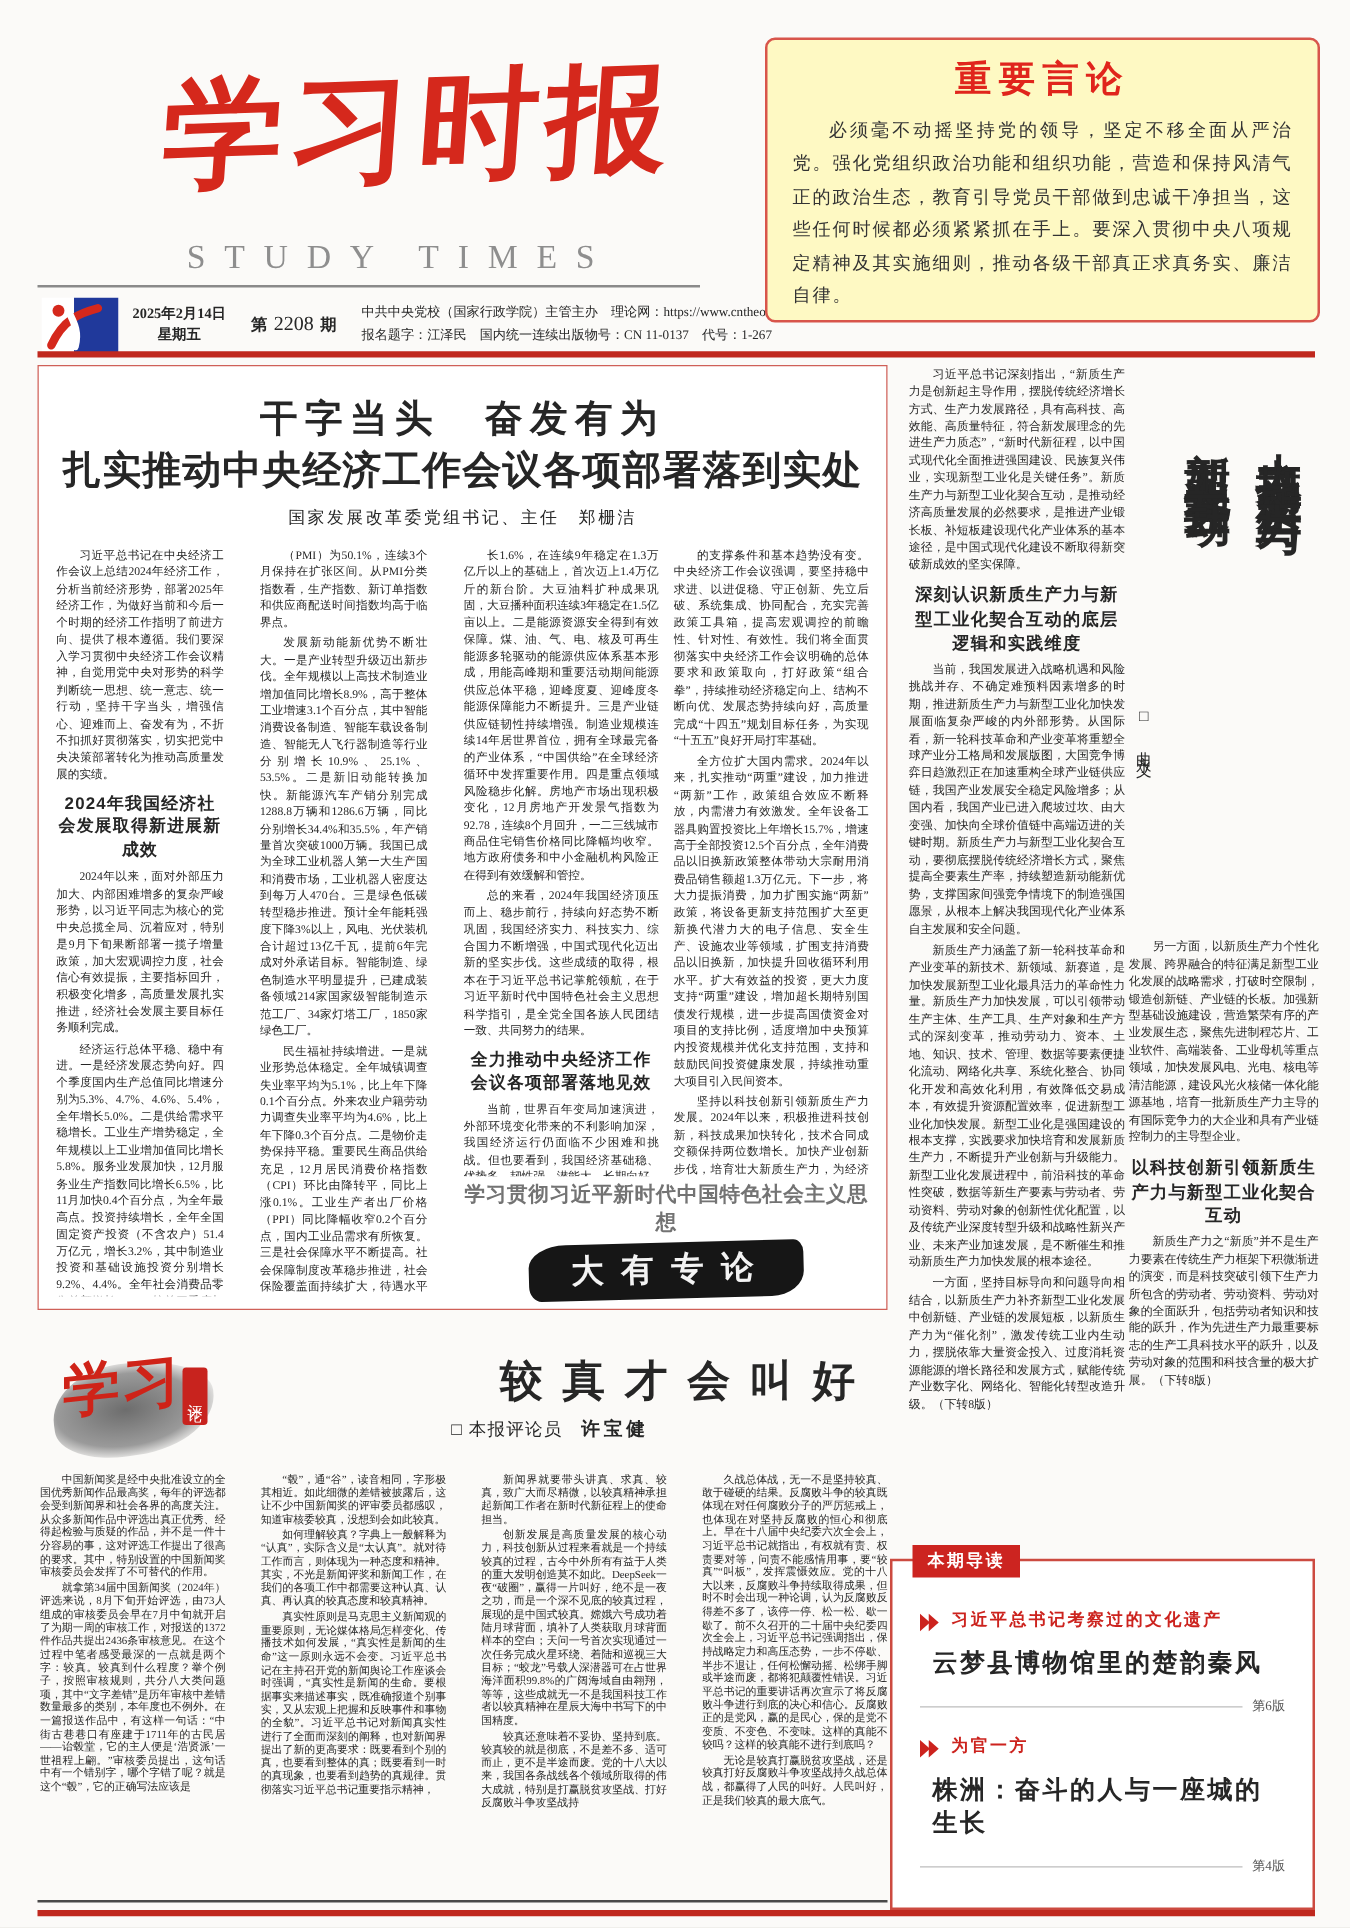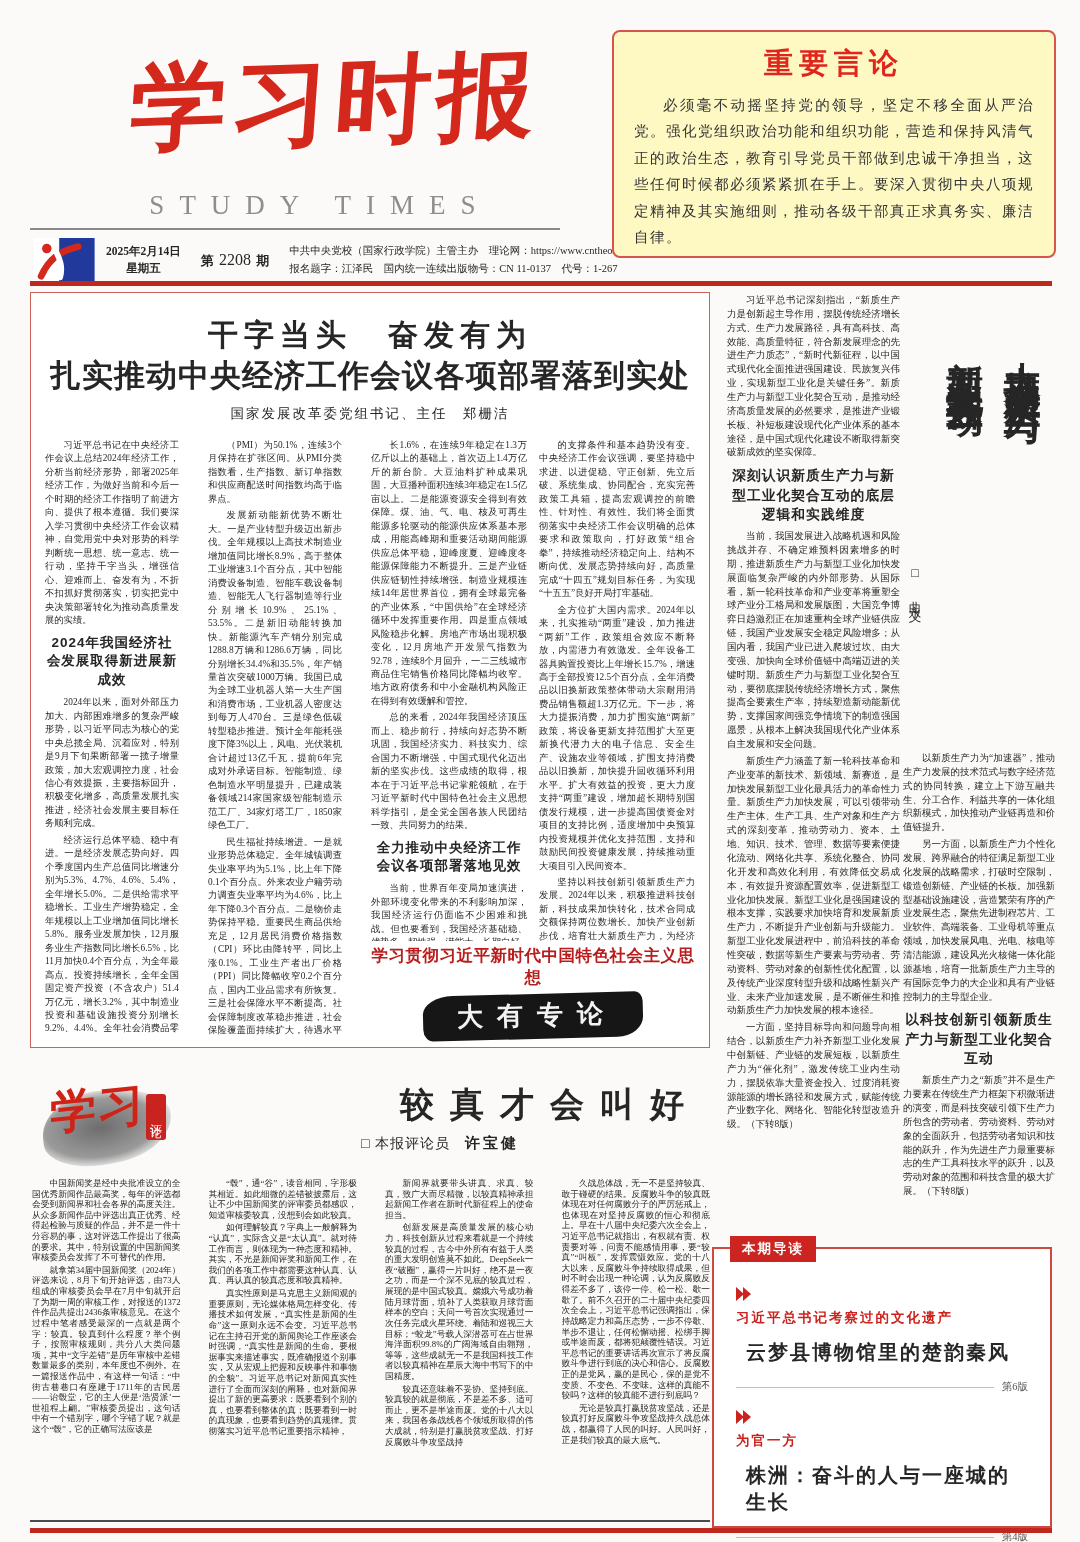--- a/index.html
+++ b/index.html
@@ -41,21 +41,21 @@
   .lead-h2{position:absolute;top:62px;left:0;width:100%;text-align:center;font-weight:900;
     font-size:31px;letter-spacing:1px;}
   .lead-byline{position:absolute;top:112px;left:0;width:100%;text-align:center;font-size:13.5px;letter-spacing:2px;}
   .lead-cols{position:absolute;left:14px;right:14px;top:146px;bottom:10px;display:flex;gap:29px;}
   .lead-col{width:152px;overflow:hidden;font-size:9.3px;line-height:1.45;}
   .lead-right{width:324px;display:flex;flex-direction:column;}
   .lead-right-cols{display:flex;gap:12px;flex:1;overflow:hidden;}
   .lead-right-cols .lead-col{width:156px;}
   .lead-banner{height:96px;text-align:center;padding-top:4px;}
   .banner-slogan{font-family:"Liberation Sans",sans-serif;font-weight:bold;font-size:16.5px;
-    color:#b91c1c;letter-spacing:0.5px;}
+    color:#737373;letter-spacing:0.5px;}
   .banner-brush{display:inline-block;margin-top:5px;background:#161616;color:#f3f3f3;
     font-size:26px;font-weight:bold;letter-spacing:14px;padding:4px 26px 6px 34px;
     border-radius:30px 8px 26px 10px / 18px 10px 20px 12px;transform:rotate(-1.5deg);
     font-family:"Liberation Serif",serif;}
 
   .col-para{text-indent:2em;text-align:justify;margin:0 0 3px;}
   .col-subhead{font-family:"Liberation Sans",sans-serif;font-weight:bold;text-align:center;
     font-size:1.45em;line-height:1.4;margin:6px 0;letter-spacing:1px;}
 
   
@@ -88,22 +88,22 @@
 
   
   .hl-box{position:absolute;left:712px;top:1247px;width:340px;height:281px;background:#fff;
     border:2px solid #cc4a40;}
   .hl-badge{position:absolute;left:16px;top:-13px;background:#cc2420;color:#fff;
     font-family:"Liberation Sans",sans-serif;font-weight:bold;font-size:13.5px;
     letter-spacing:2px;padding:4px 12px;}
   .hl-item{margin:0 22px;}
   .hl-item.first{margin-top:38px;}
   .hl-item.second{margin-top:16px;}
-  .hl-kickrow{display:flex;align-items:flex-start;gap:8px;color:#cc231e;font-size:13.5px;
-    letter-spacing:2px;font-weight:bold;flex-direction:column;}
+  .hl-kickrow{display:flex;align-items:flex-end;gap:8px;color:#cc231e;font-size:13.5px;
+    letter-spacing:2px;font-weight:bold;}
   .chev{position:relative;width:17px;height:14px;flex:0 0 auto;}
   .chev i{position:absolute;top:0;width:0;height:0;border-left:8px solid #cc231e;
     border-top:7px solid transparent;border-bottom:7px solid transparent;}
   .chev i:first-child{left:0;}
   .chev i:last-child{left:7px;}
   .hl-headline{margin:12px 0 0 10px;font-size:20px;font-weight:900;letter-spacing:2px;}
   .hl-rule{display:flex;align-items:center;margin-top:14px;}
   .hl-rule .line{flex:1;border-top:1px solid #bdbdbd;}
   .hl-rule .pg{font-size:10.5px;color:#555;margin-left:8px;}
 
@@ -197,21 +197,20 @@
       <div class="col-para" data-interactable="false">当前，我国发展进入战略机遇和风险挑战并存、不确定难预料因素增多的时期，推进新质生产力与新型工业化加快发展面临复杂严峻的内外部形势。从国际看，新一轮科技革命和产业变革将重塑全球产业分工格局和发展版图，大国竞争博弈日趋激烈正在加速重构全球产业链供应链，我国产业发展安全稳定风险增多；从国内看，我国产业已进入爬坡过坎、由大变强、加快向全球价值链中高端迈进的关键时期。新质生产力与新型工业化契合互动，要彻底摆脱传统经济增长方式，聚焦提高全要素生产率，持续塑造新动能新优势，支撑国家间强竞争情境下的制造强国愿景，从根本上解决我国现代化产业体系自主发展和安全问题。</div>
       <div class="col-para" data-interactable="false">新质生产力涵盖了新一轮科技革命和产业变革的新技术、新领域、新赛道，是加快发展新型工业化最具活力的革命性力量。新质生产力加快发展，可以引领带动生产主体、生产工具、生产对象和生产方式的深刻变革，推动劳动力、资本、土地、知识、技术、管理、数据等要素便捷化流动、网络化共享、系统化整合、协同化开发和高效化利用，有效降低交易成本，有效提升资源配置效率，促进新型工业化加快发展。新型工业化是强国建设的根本支撑，实践要求加快培育和发展新质生产力，不断提升产业创新与升级能力。新型工业化发展进程中，前沿科技的革命性突破，数据等新生产要素与劳动者、劳动资料、劳动对象的创新性优化配置，以及传统产业深度转型升级和战略性新兴产业、未来产业加速发展，是不断催生和推动新质生产力加快发展的根本途径。</div>
       <div class="col-para" data-interactable="false">一方面，坚持目标导向和问题导向相结合，以新质生产力补齐新型工业化发展中创新链、产业链的发展短板，以新质生产力为“催化剂”，激发传统工业内生动力，摆脱依靠大量资金投入、过度消耗资源能源的增长路径和发展方式，赋能传统产业数字化、网络化、智能化转型改造升级。（下转8版）</div>
     </div>
   <div class="vhead" data-interactable="false">
     <div data-interactable="false">大力推动新质生产力与</div>
     <div data-interactable="false">新型工业化契合互动</div>
   </div>
   <div class="vauthor" data-interactable="false">□ 曲永义</div>
   <div class="rcol-b" data-interactable="false">
-      <div class="col-para" data-interactable="false">以新质生产力为“加速器”，推动生产力发展的技术范式与数字经济范式的协同转换，建立上下游互融共生、分工合作、利益共享的一体化组织新模式，加快推动产业链再造和价值链提升。</div>
       <div class="col-para" data-interactable="false">另一方面，以新质生产力个性化发展、跨界融合的特征满足新型工业化发展的战略需求，打破时空限制，锻造创新链、产业链的长板。加强新型基础设施建设，营造繁荣有序的产业发展生态，聚焦先进制程芯片、工业软件、高端装备、工业母机等重点领域，加快发展风电、光电、核电等清洁能源，建设风光火核储一体化能源基地，培育一批新质生产力主导的有国际竞争力的大企业和具有产业链控制力的主导型企业。</div>
       <div class="col-subhead" data-interactable="false">以科技创新引领新质生产力与新型工业化契合互动</div>
       <div class="col-para" data-interactable="false">新质生产力之“新质”并不是生产力要素在传统生产力框架下积微渐进的演变，而是科技突破引领下生产力所包含的劳动者、劳动资料、劳动对象的全面跃升，包括劳动者知识和技能的跃升，作为先进生产力最重要标志的生产工具科技水平的跃升，以及劳动对象的范围和科技含量的极大扩展。（下转8版）</div>
     </div>
 
   <div class="ink-logo" data-interactable="false">
     <div class="ink-blob" data-interactable="false"></div>
     <div class="ink-main" data-interactable="false">学习</div>
     <div class="ink-seal" data-interactable="false">评论</div>
   </div>

